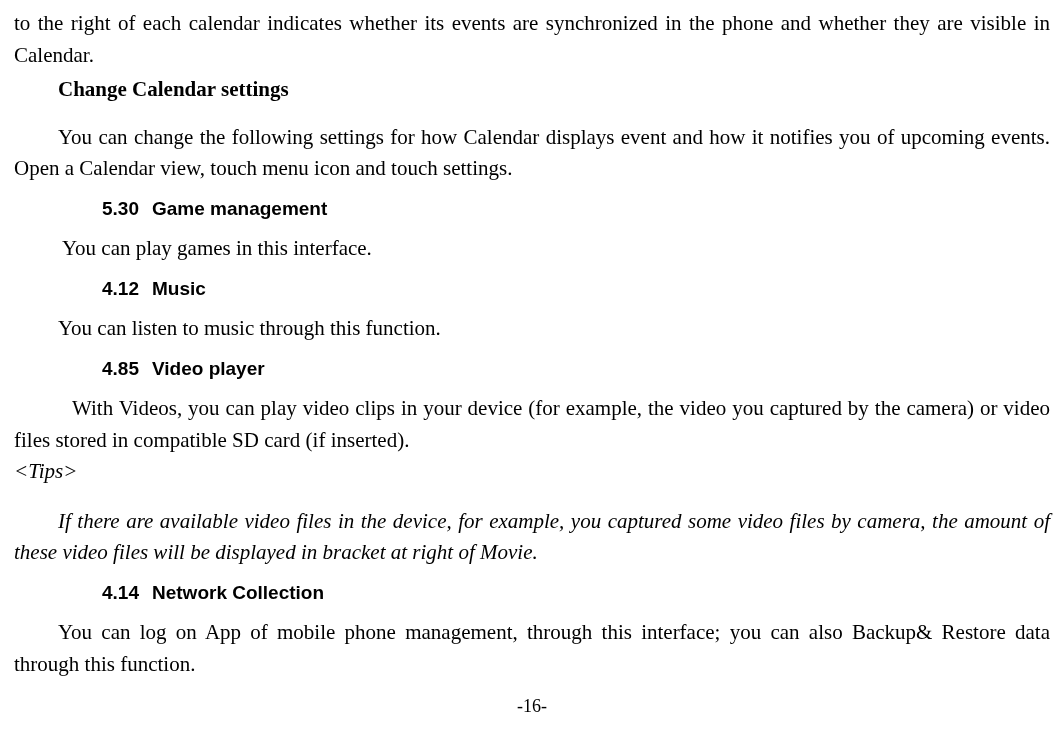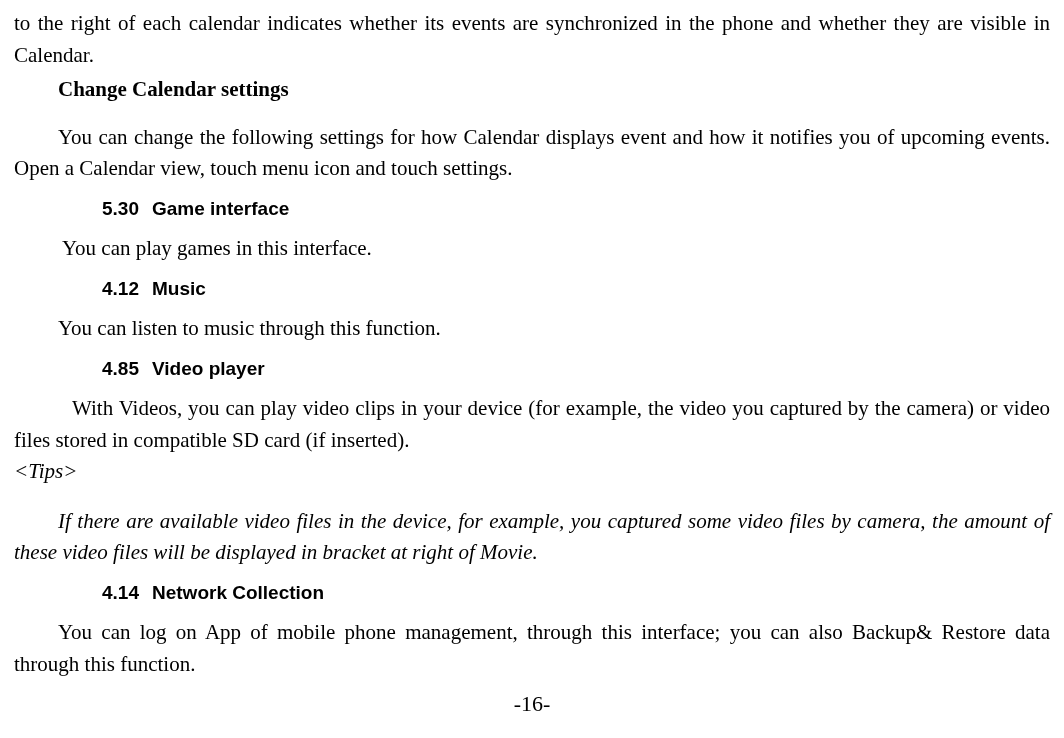--- a/index.html
+++ b/index.html
@@ -61,36 +61,36 @@
       font-style: italic;
       text-indent: 44px;
       margin-bottom: 2px;
     }
     .page-number {
       position: absolute;
       bottom: 18px;
       left: 0;
       width: 100%;
       text-align: center;
-      font-size: 22px;
+      font-size: 18px;
     }
   </style>
 </head>
 <body>
 
 <div class="content">
 
   <p class="para-continuation">to the right of each calendar indicates whether its events are synchronized in the phone and whether they are visible in Calendar.</p>
 
   <p class="bold-heading">Change Calendar settings</p>
 
   <p class="para-indent">You can change the following settings for how Calendar displays event and how it notifies you of upcoming events. Open a Calendar view, touch menu icon and touch settings.</p>
 
   <p class="section-heading">
-    <span class="num">5.30</span><span>Game interface</span>
+    <span class="num">5.30</span><span>Game management</span>
   </p>
   <p class="para-indent-body">You can play games in this interface.</p>
 
   <p class="section-heading">
     <span class="num">4.12</span><span>Music</span>
   </p>
   <p class="para-indent">You can listen to music through this function.</p>
 
   <p class="section-heading">
     <span class="num">4.85</span><span>Video player</span>

